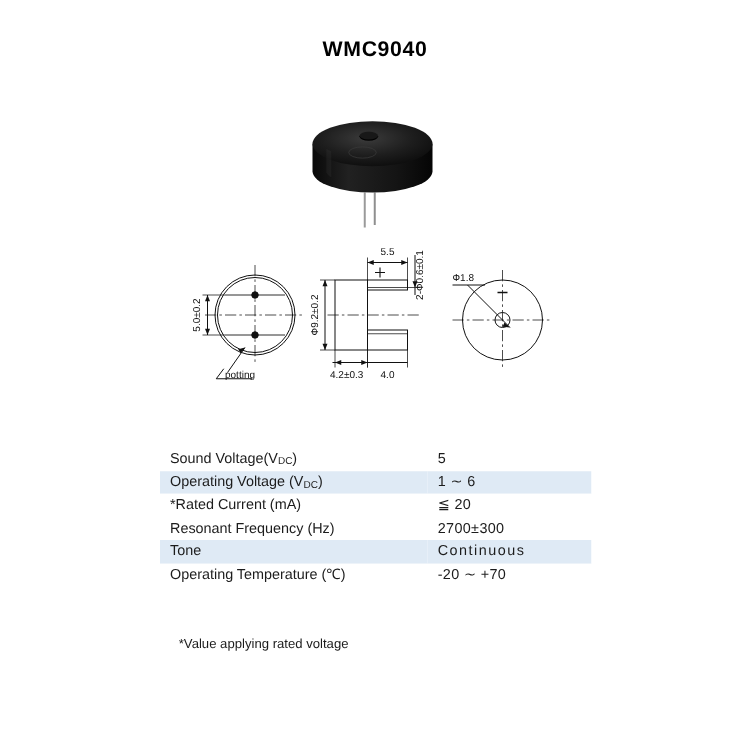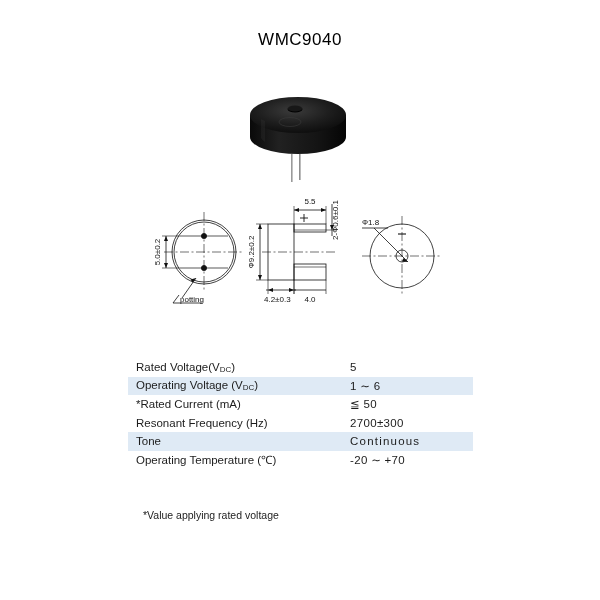--- a/index.html
+++ b/index.html
@@ -17,21 +17,21 @@
   }
 
   
   #page-title {
     position: absolute;
     top: 30px;
     left: 0;
     width: 600px;
     text-align: center;
     font-size: 17px;
-    font-weight: normal;
+    font-weight: bold;
     letter-spacing: 0.5px;
     color: #000000;
   }
 
   
   #product-photo {
     position: absolute;
     left: 243px;
     top: 82px;
     width: 110px;
@@ -211,30 +211,30 @@
         <line x1="222" y1="38" x2="248" y2="38" stroke-width="0.8"></line>
       </g>
       <text x="222" y="35" font-size="8" font-family="'Liberation Sans', sans-serif" fill="#111" stroke="none">Ф1.8</text>
     </g>
   </svg>
 </div>
 
 <table id="spec-table">
   <tbody>
     <tr class="odd-row">
-      <td class="param-cell"><span>Rated Voltage(V</span><span class="sub">DC</span><span>)</span></td>
+      <td class="param-cell"><span>Sound Voltage(V</span><span class="sub">DC</span><span>)</span></td>
       <td class="value-cell">5</td>
     </tr>
     <tr class="even-row">
       <td class="param-cell"><span>Operating Voltage (V</span><span class="sub">DC</span><span>)</span></td>
       <td class="value-cell">1 ∼ 6</td>
     </tr>
     <tr class="odd-row">
       <td class="param-cell"><span>*Rated Current (mA)</span></td>
-      <td class="value-cell">≦ 50</td>
+      <td class="value-cell">≦ 20</td>
     </tr>
     <tr class="odd-row">
       <td class="param-cell"><span>Resonant Frequency (Hz)</span></td>
       <td class="value-cell">2700±300</td>
     </tr>
     <tr class="even-row">
       <td class="param-cell"><span>Tone</span></td>
       <td class="value-cell wide-space">Continuous</td>
     </tr>
     <tr class="odd-row">

